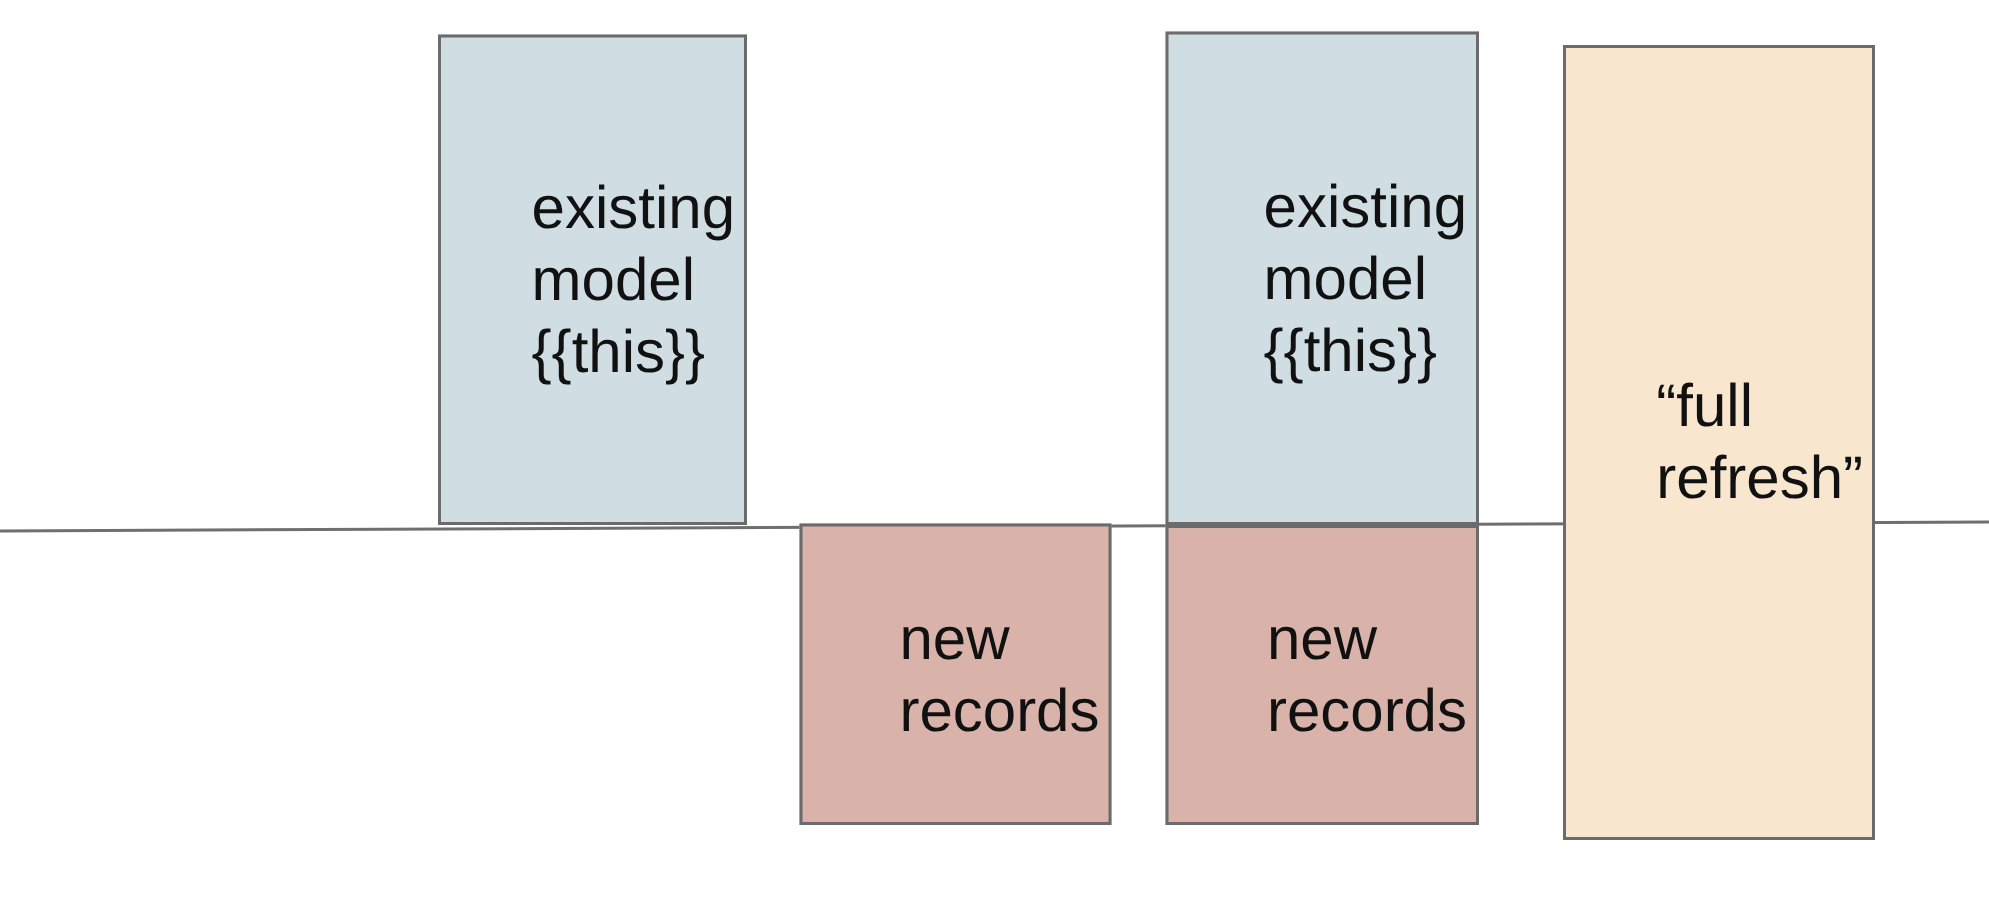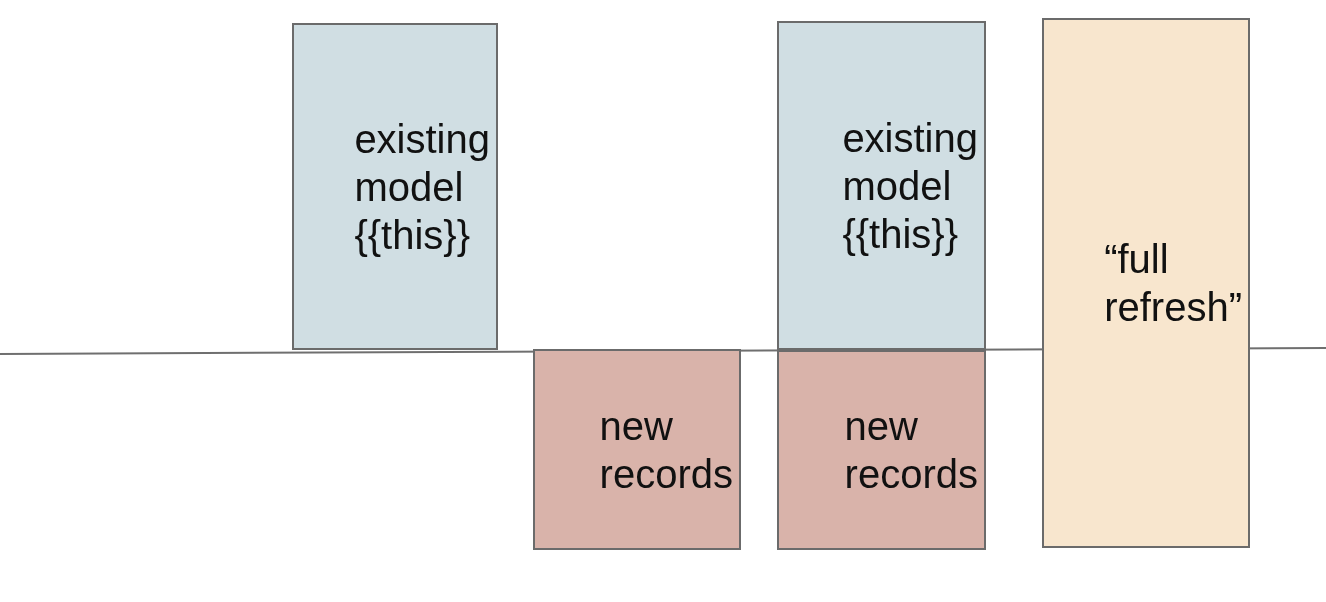--- a/index.html
+++ b/index.html
@@ -60,18 +60,18 @@
     <span class="box-label">existing
 model
 {{this}}</span>
   </div>
 
   <div class="box" style="left: 777px; top: 350px; width: 209px; height: 200px; background: rgb(217, 179, 170); z-index: 3;">
     <span class="box-label">new
 records</span>
   </div>
 
-  <div class="box" style="left: 1042px; top: 18px; width: 208px; height: 530px; background: rgb(248, 230, 206); z-index: 3;">
+  <div class="box" style="left: 1042px; top: 30px; width: 208px; height: 530px; background: rgb(248, 230, 206); z-index: 3;">
     <span class="box-label">“full
 refresh”</span>
   </div>
 
 </div>
 
 </body></html>

